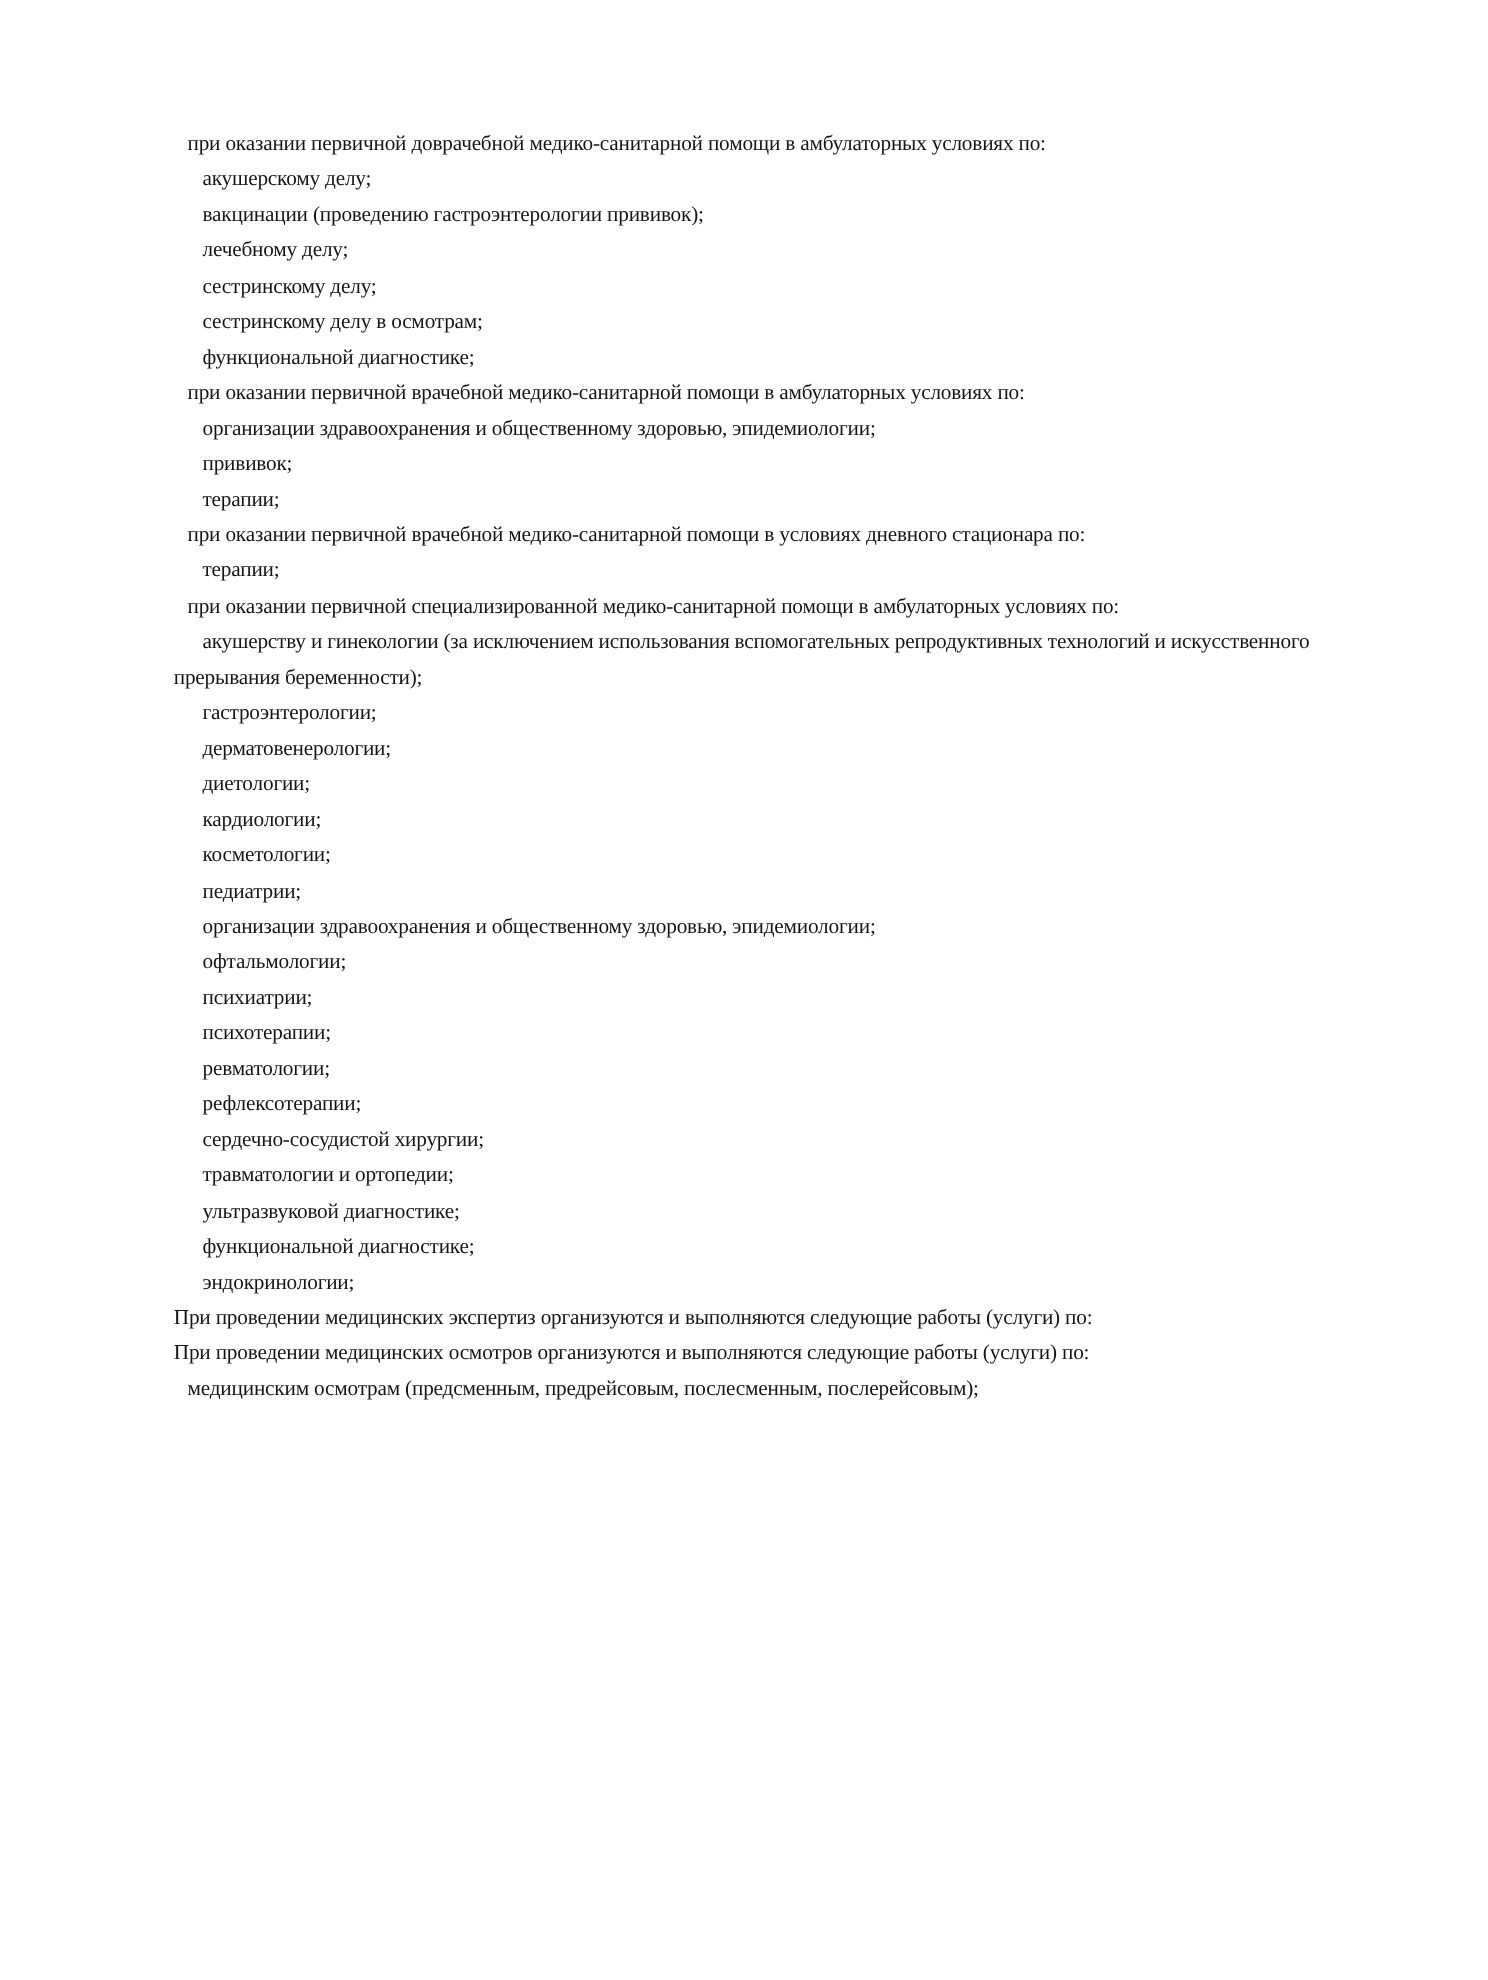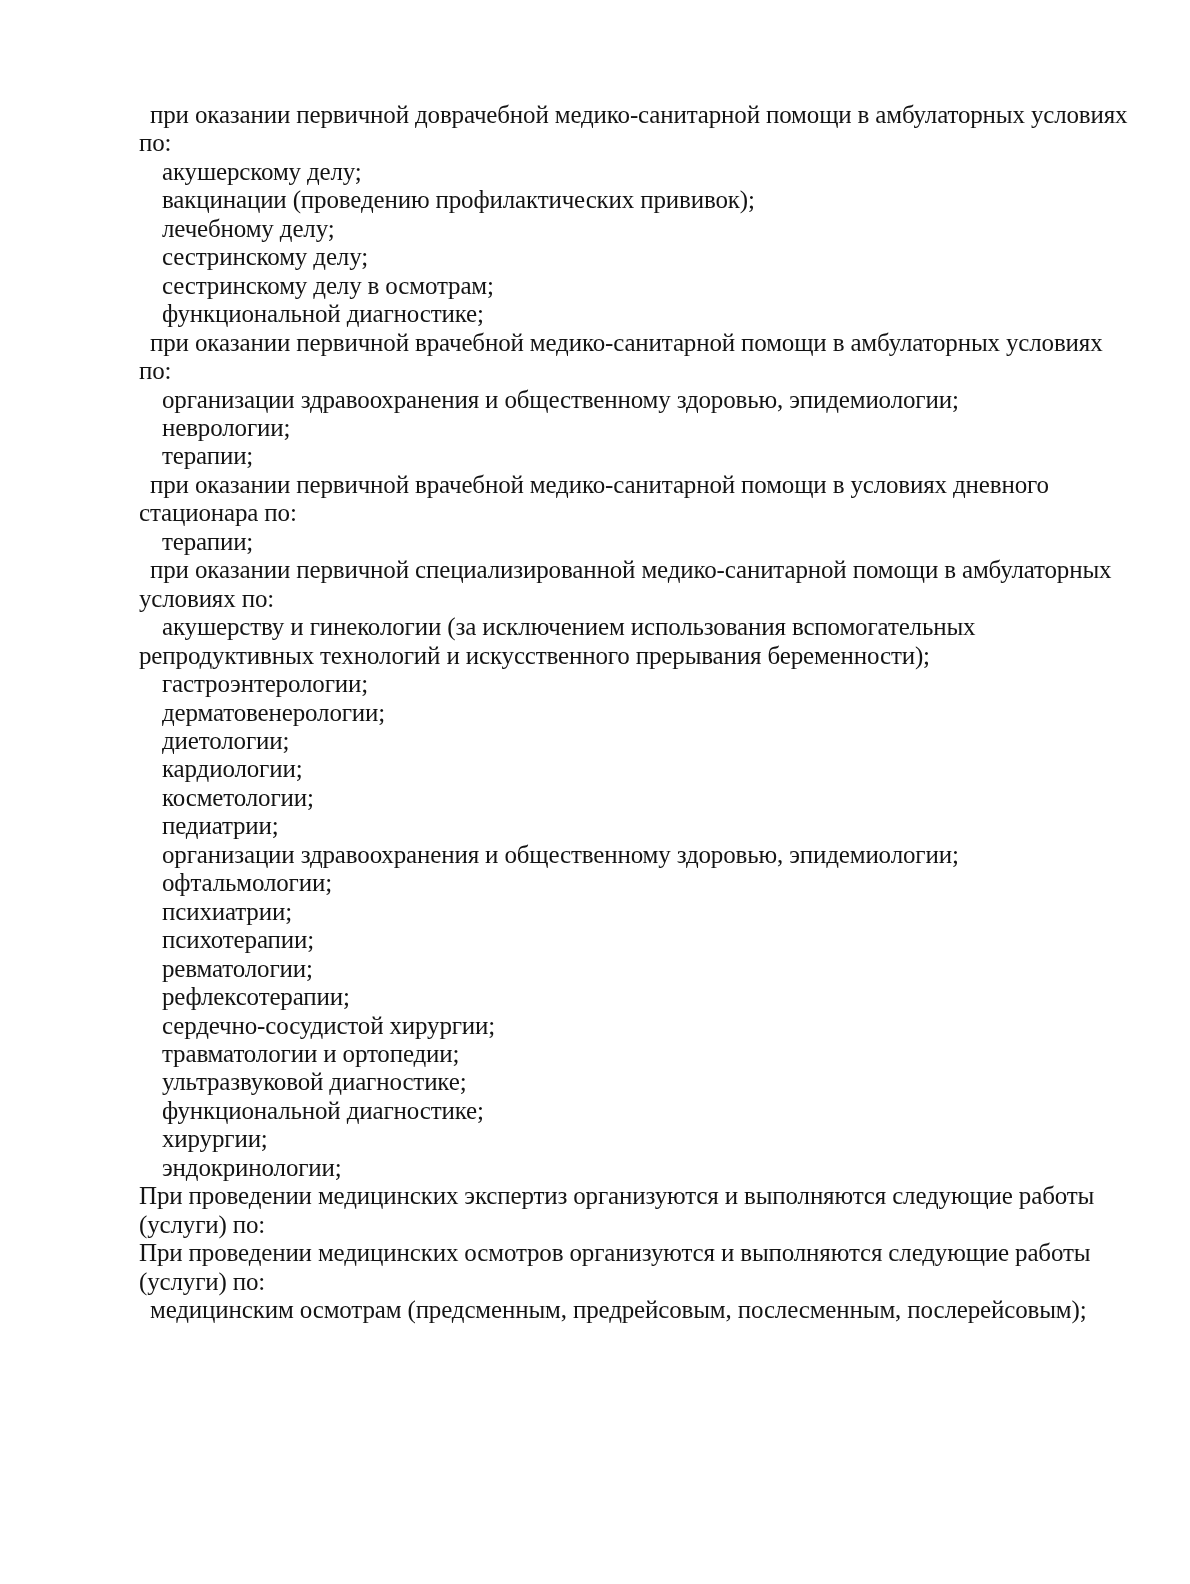--- a/index.html
+++ b/index.html
@@ -3,21 +3,21 @@
 <meta charset="utf-8">
 <style>
   html, body { margin: 0; padding: 0; background: #ffffff; }
   body { width: 1190px; height: 1584px; overflow: hidden; }
   .page {
     position: relative;
     width: 946px; height: 1584px;
     background: #ffffff;
     color: #141414;
     font-family: "Liberation Serif", "DejaVu Serif", serif;
-    font-size: 25px;
+    font-size: 17px;
     line-height: 28.45px;
     letter-spacing: -0.15px;
   }
   .content {
     position: absolute;
     left: 139px;
     top: 101px;
     width: 990px;
   }
   .para { margin: 0; padding: 0; }
@@ -25,28 +25,28 @@
   .lvl1 { text-indent: 11px; }
   .lvl2 { text-indent: 23px; }
 </style>
 </head>
 <body>
 
 <div class="page">
   <div class="content" id="doc-body">
       <p class="para lvl1">при оказании первичной доврачебной медико-санитарной помощи в амбулаторных условиях по:</p>
       <p class="para lvl2">акушерскому делу;</p>
-      <p class="para lvl2">вакцинации (проведению профилактических прививок);</p>
+      <p class="para lvl2">вакцинации (проведению гастроэнтерологии прививок);</p>
       <p class="para lvl2">лечебному делу;</p>
       <p class="para lvl2">сестринскому делу;</p>
       <p class="para lvl2">сестринскому делу в осмотрам;</p>
       <p class="para lvl2">функциональной диагностике;</p>
       <p class="para lvl1">при оказании первичной врачебной медико-санитарной помощи в амбулаторных условиях по:</p>
       <p class="para lvl2">организации здравоохранения и общественному здоровью, эпидемиологии;</p>
-      <p class="para lvl2">неврологии;</p>
+      <p class="para lvl2">прививок;</p>
       <p class="para lvl2">терапии;</p>
       <p class="para lvl1">при оказании первичной врачебной медико-санитарной помощи в условиях дневного стационара по:</p>
       <p class="para lvl2">терапии;</p>
       <p class="para lvl1">при оказании первичной специализированной медико-санитарной помощи в амбулаторных условиях по:</p>
       <p class="para lvl2">акушерству и гинекологии (за исключением использования вспомогательных репродуктивных технологий и искусственного прерывания беременности);</p>
       <p class="para lvl2">гастроэнтерологии;</p>
       <p class="para lvl2">дерматовенерологии;</p>
       <p class="para lvl2">диетологии;</p>
       <p class="para lvl2">кардиологии;</p>
       <p class="para lvl2">косметологии;</p>
@@ -54,19 +54,18 @@
       <p class="para lvl2">организации здравоохранения и общественному здоровью, эпидемиологии;</p>
       <p class="para lvl2">офтальмологии;</p>
       <p class="para lvl2">психиатрии;</p>
       <p class="para lvl2">психотерапии;</p>
       <p class="para lvl2">ревматологии;</p>
       <p class="para lvl2">рефлексотерапии;</p>
       <p class="para lvl2">сердечно-сосудистой хирургии;</p>
       <p class="para lvl2">травматологии и ортопедии;</p>
       <p class="para lvl2">ультразвуковой диагностике;</p>
       <p class="para lvl2">функциональной диагностике;</p>
-      <p class="para lvl2">хирургии;</p>
       <p class="para lvl2">эндокринологии;</p>
       <p class="para lvl0">При проведении медицинских экспертиз организуются и выполняются следующие работы (услуги) по:</p>
       <p class="para lvl0">При проведении медицинских осмотров организуются и выполняются следующие работы (услуги) по:</p>
       <p class="para lvl1">медицинским осмотрам (предсменным, предрейсовым, послесменным, послерейсовым);</p>
     </div>
 </div>
 
 </body></html>

